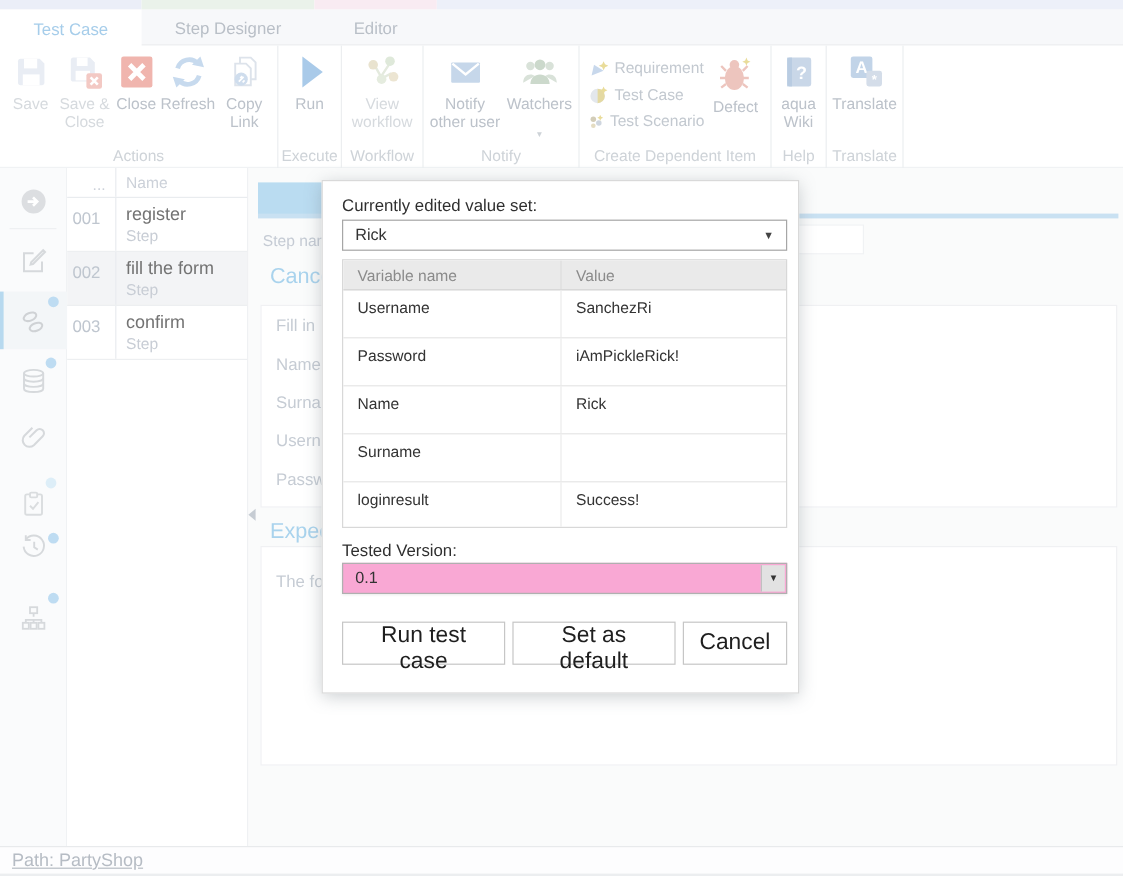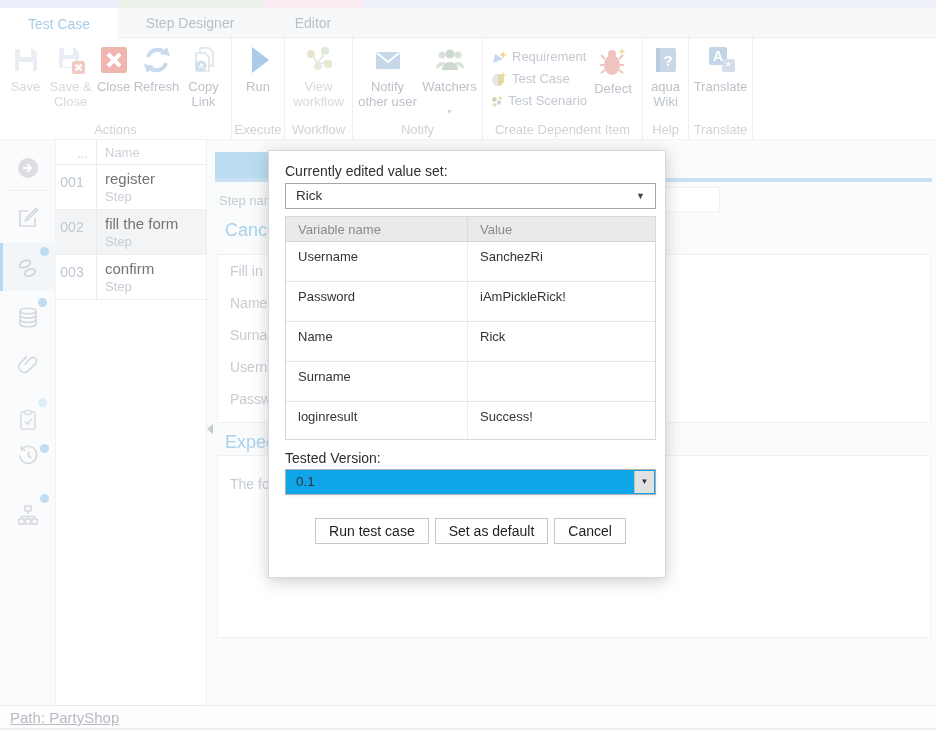--- a/index.html
+++ b/index.html
@@ -124,27 +124,27 @@
   .vt-header { display:flex; height:25px; background:#eaeaea; border-bottom:1px solid #d4d4d4;
     font-size:13px; color:#8b8b8b; }
   .vt-h1 { width:182px; padding:5px 0 0 12px; border-right:1px solid #dcdcdc; }
   .vt-h2 { flex:1; padding:5px 0 0 12px; }
   .vt-row { display:flex; height:40px; border-bottom:1px solid #e5e5e5;
     font-size:13px; color:#333; }
   .vt-c1 { width:182px; padding:7px 0 0 12px; border-right:1px solid #ececec; }
   .vt-c2 { flex:1; padding:7px 0 0 12px; }
   .m-label2 { margin-top:10px; }
   .m-combo { position:relative; margin-top:3px; height:26px; border:1px solid #b0b0b0;
-    background:#0ea5e9; font-size:13.5px; color:#333; line-height:24px; padding-left:10px;
+    background:#f9a8d4; font-size:13.5px; color:#333; line-height:24px; padding-left:10px;
     box-shadow:0 1px 2px rgba(0,0,0,0.08); }
   .m-combo-btn { position:absolute; right:1px; top:1px; bottom:1px; width:20px;
     background:#e2e2e2; border-left:1px solid #c0c0c0; text-align:center;
     font-size:8px; color:#333; line-height:22px; cursor:pointer; }
   .m-footer { margin-top:23px; display:flex; justify-content:center; gap:6px; }
-  .m-btn { height:26px; background:#fff; border:1px solid #c6c6c6; font-size:14px;
+  .m-btn { height:36px; background:#fff; border:1px solid #c6c6c6; font-size:19px;
     color:#1f1f1f; padding:0 13px; font-family:"Liberation Sans", sans-serif; cursor:pointer; }
 </style>
 </head>
 <body>
 
 <div class="app">
 
   <div class="topstrip">
     <div class="strip-seg seg-blue"></div>
     <div class="strip-seg seg-green"></div>

